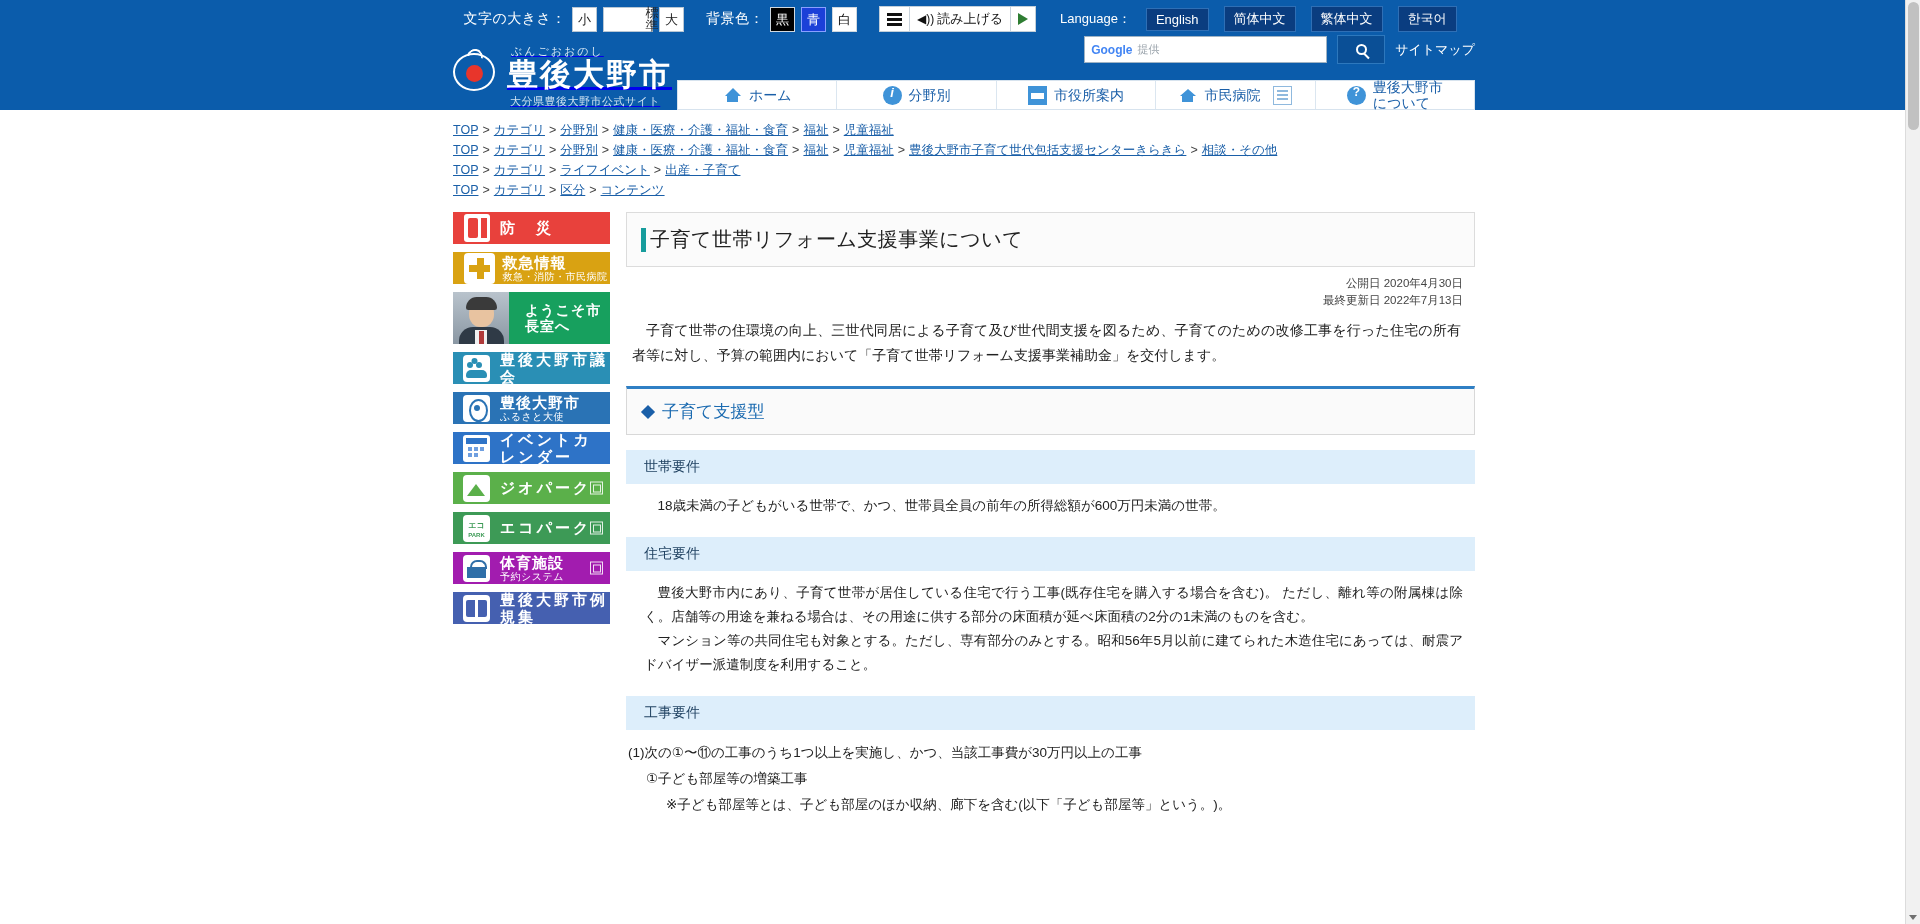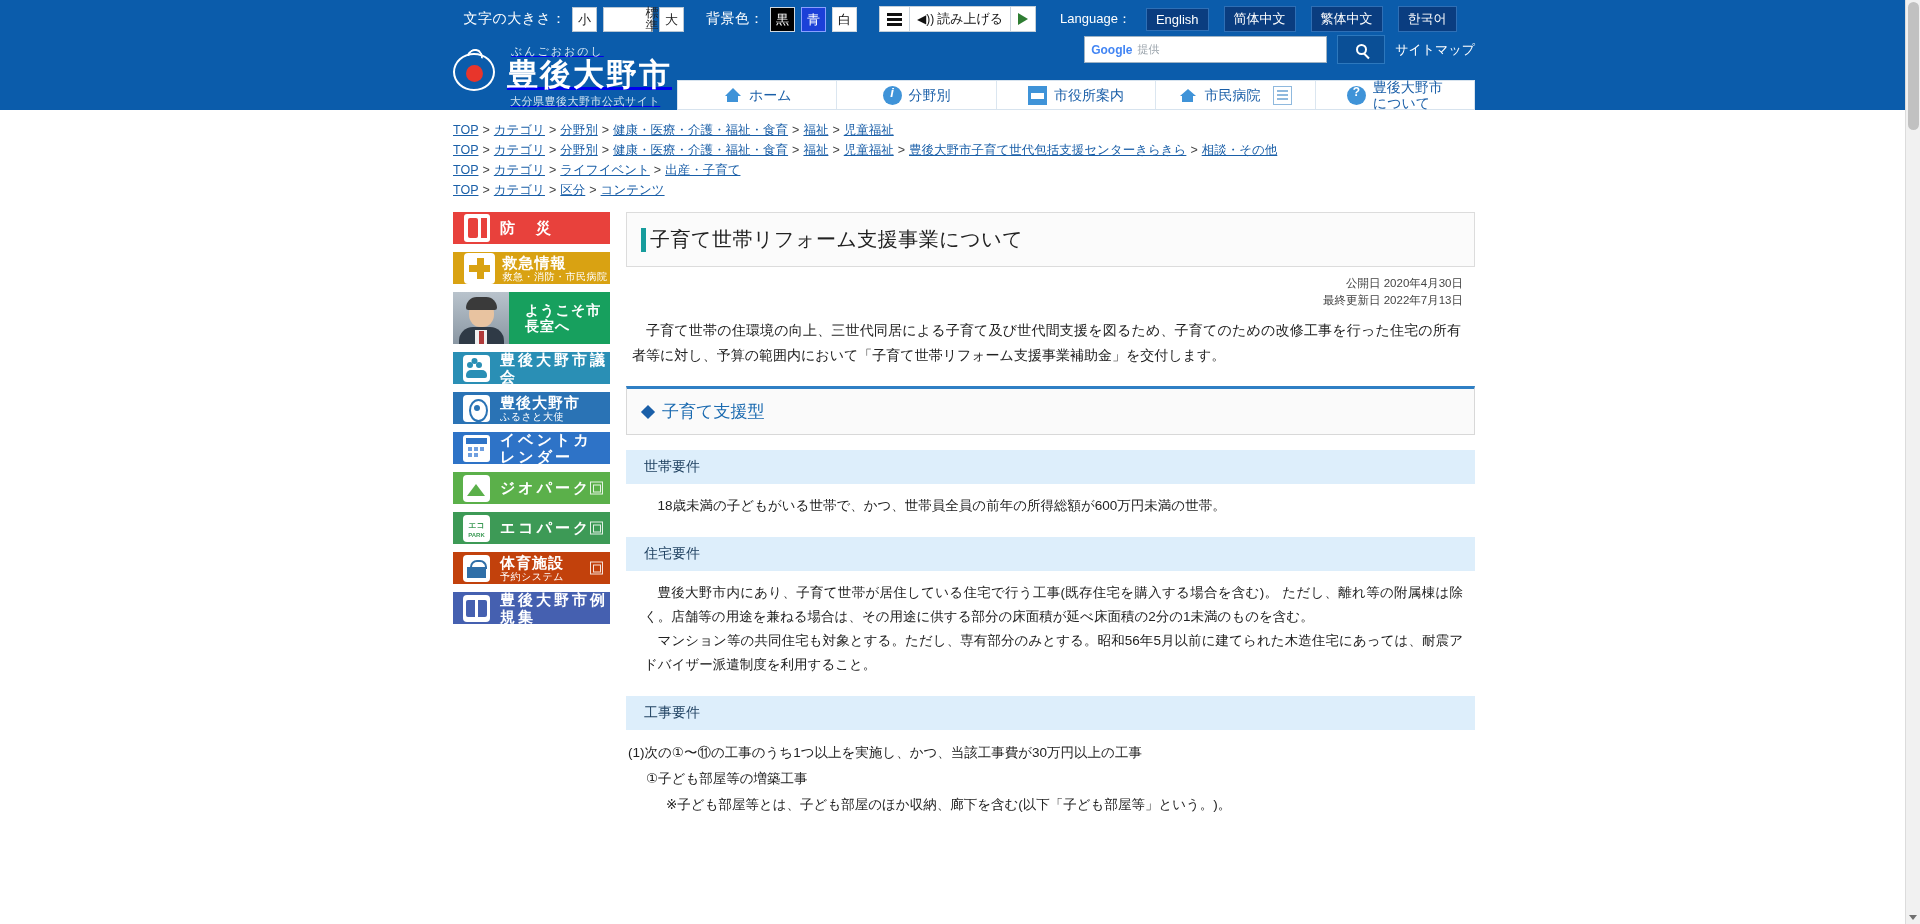--- a/index.html
+++ b/index.html
@@ -241,21 +241,21 @@
   .banner .btitle { font-size: 15px; font-weight: bold; letter-spacing: 3px; line-height:1.15; }
   .banner .bsub { font-size: 10px; letter-spacing: .5px; display:block; font-weight: normal; }
   .bn-bosai { background: #e8413c; }
   .bn-kyukyu { background: #d9a212; justify-content: center; }
   .bn-mayor  { background: #17a05e; height: 52px; padding-left: 0; }
   .bn-gikai  { background: #2a8fb5; }
   .bn-furusato { background: #2a73b5; }
   .bn-event  { background: #2e73c7; }
   .bn-geo    { background: #5bb04a; }
   .bn-eco    { background: #3d9a56; }
-  .bn-taiiku { background: #c2410c; }
+  .bn-taiiku { background: #a21caf; }
   .bn-reiki  { background: #4560b0; justify-content: space-between; }
 
   .bicon {
     width: 31px; height: 31px; flex: 0 0 31px;
     display: flex; align-items: center; justify-content: center;
     position: relative;
   }
   .bicon.white-sq { background:#fff; border-radius: 4px; }
   .bi-cross::before, .bi-cross::after {
     content:''; position:absolute; background:#d9a212;

